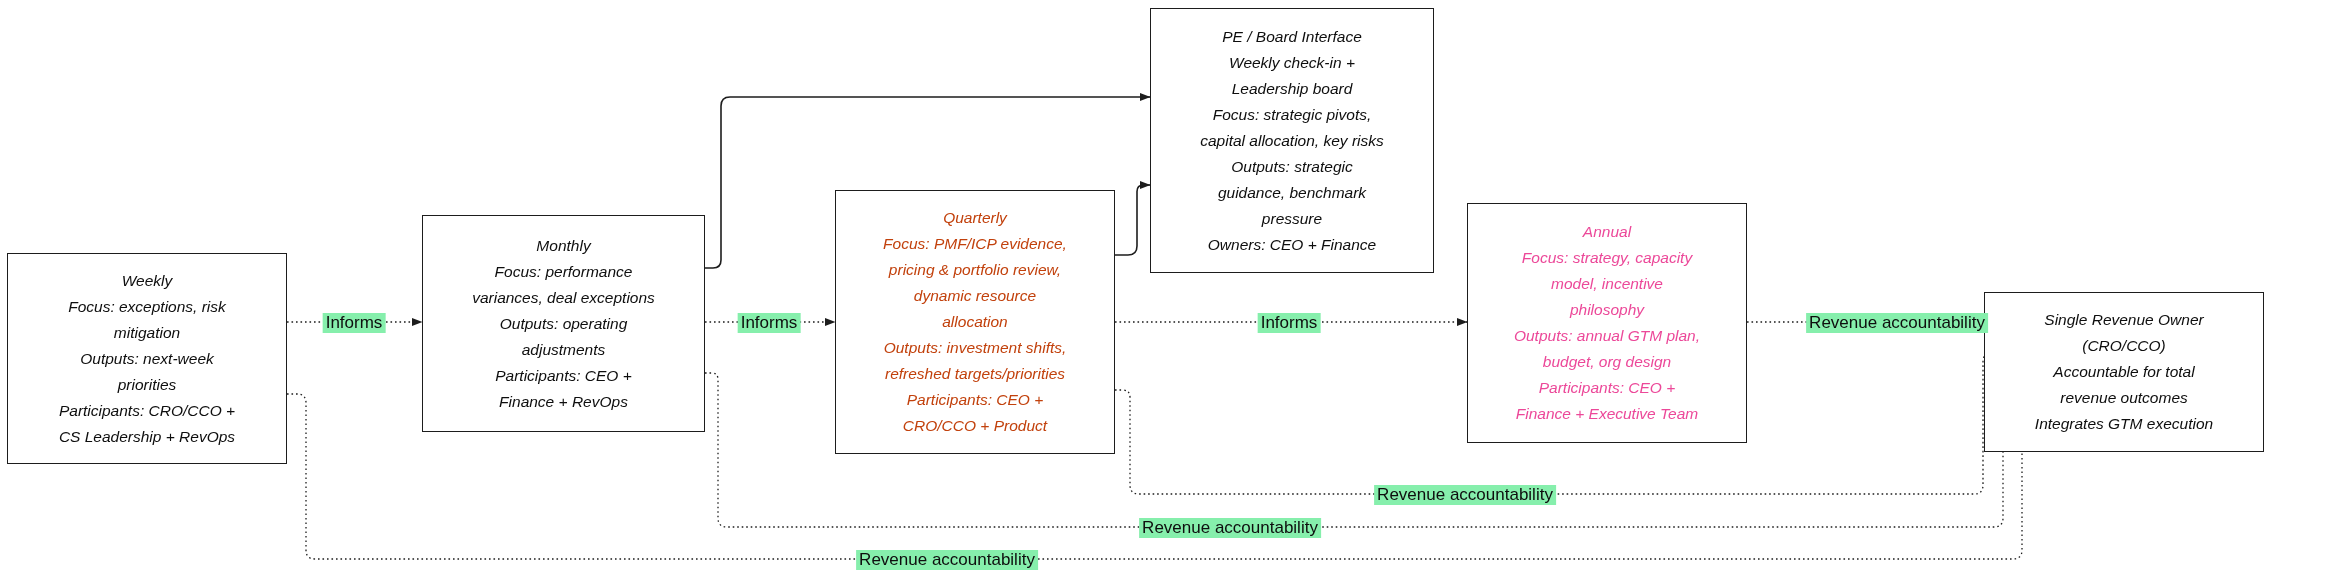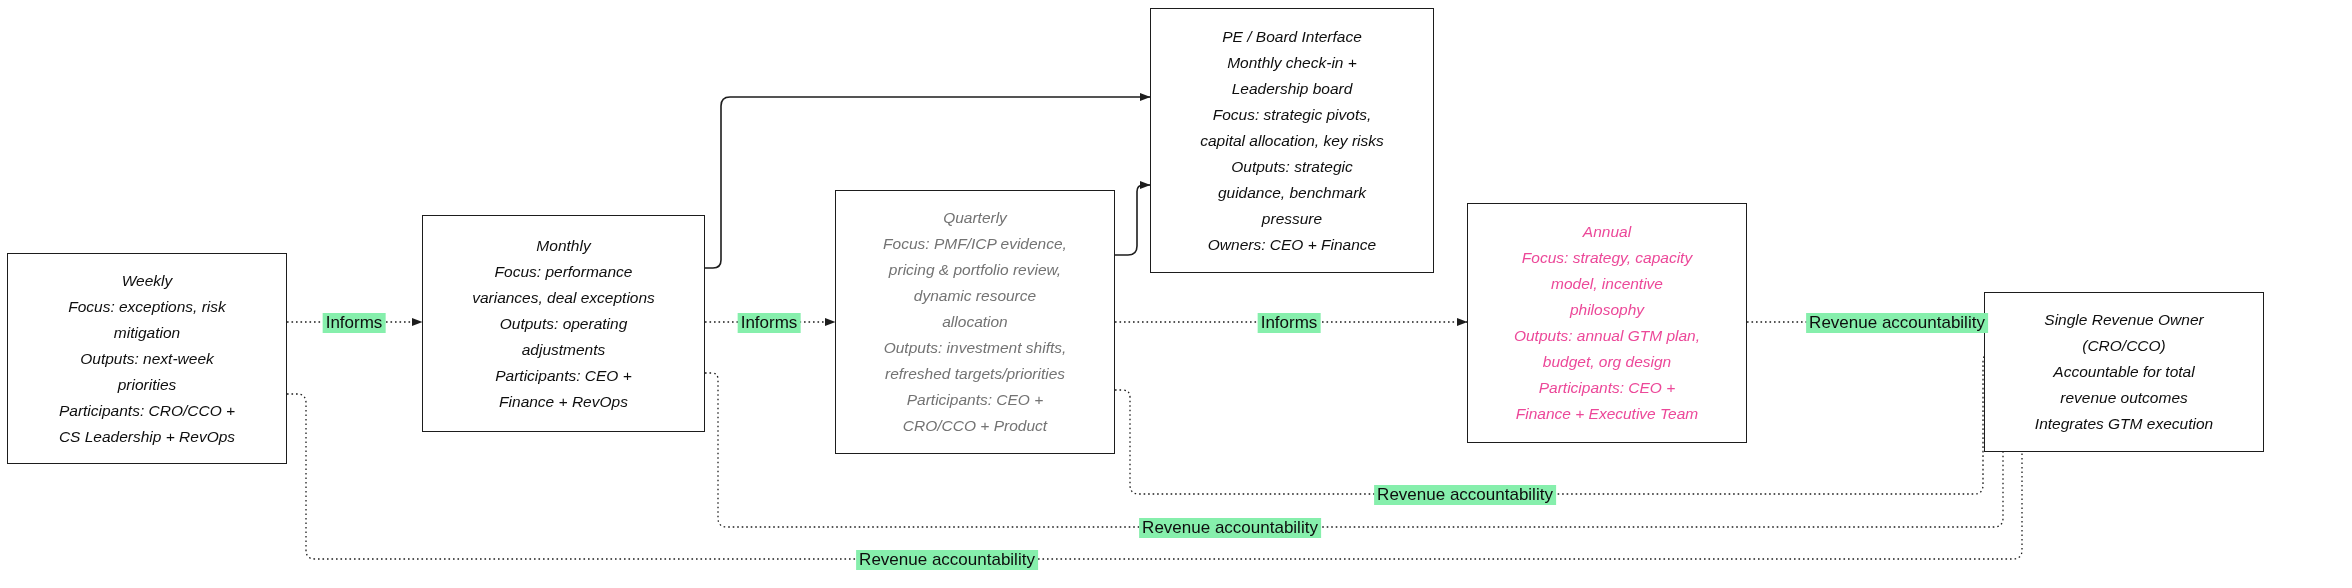--- a/index.html
+++ b/index.html
@@ -72,34 +72,34 @@
       </div>
       <div class="node" style="left: 422px; top: 215px; width: 283px; height: 217px; border-color: rgb(29, 29, 29); background: rgb(255, 255, 255); color: rgb(14, 14, 14);">
         <div class="line">Monthly</div>
         <div class="line">Focus: performance</div>
         <div class="line">variances, deal exceptions</div>
         <div class="line">Outputs: operating</div>
         <div class="line">adjustments</div>
         <div class="line">Participants: CEO +</div>
         <div class="line">Finance + RevOps</div>
       </div>
-      <div class="node" style="left: 835px; top: 190px; width: 280px; height: 264px; border-color: rgb(29, 29, 29); background: rgb(255, 255, 255); color: #737373;">
+      <div class="node" style="left: 835px; top: 190px; width: 280px; height: 264px; border-color: rgb(29, 29, 29); background: rgb(255, 255, 255); color: #c2410c;">
         <div class="line">Quarterly</div>
         <div class="line">Focus: PMF/ICP evidence,</div>
         <div class="line">pricing &amp; portfolio review,</div>
         <div class="line">dynamic resource</div>
         <div class="line">allocation</div>
         <div class="line">Outputs: investment shifts,</div>
         <div class="line">refreshed targets/priorities</div>
         <div class="line">Participants: CEO +</div>
         <div class="line">CRO/CCO + Product</div>
       </div>
       <div class="node" style="left: 1150px; top: 8px; width: 284px; height: 265px; border-color: rgb(29, 29, 29); background: rgb(255, 255, 255); color: rgb(14, 14, 14);">
         <div class="line">PE / Board Interface</div>
-        <div class="line">Monthly check-in +</div>
+        <div class="line">Weekly check-in +</div>
         <div class="line">Leadership board</div>
         <div class="line">Focus: strategic pivots,</div>
         <div class="line">capital allocation, key risks</div>
         <div class="line">Outputs: strategic</div>
         <div class="line">guidance, benchmark</div>
         <div class="line">pressure</div>
         <div class="line">Owners: CEO + Finance</div>
       </div>
       <div class="node" style="left: 1467px; top: 203px; width: 280px; height: 240px; border-color: rgb(29, 29, 29); background: rgb(255, 255, 255); color: #ec4899;">
         <div class="line">Annual</div>

